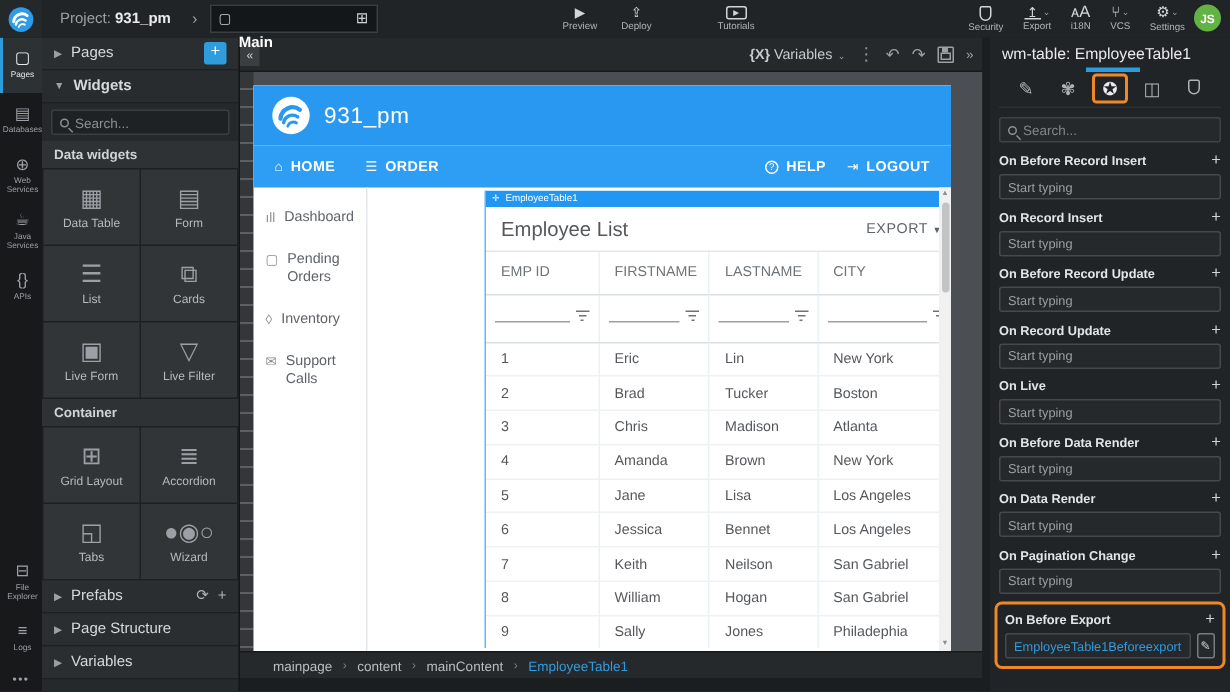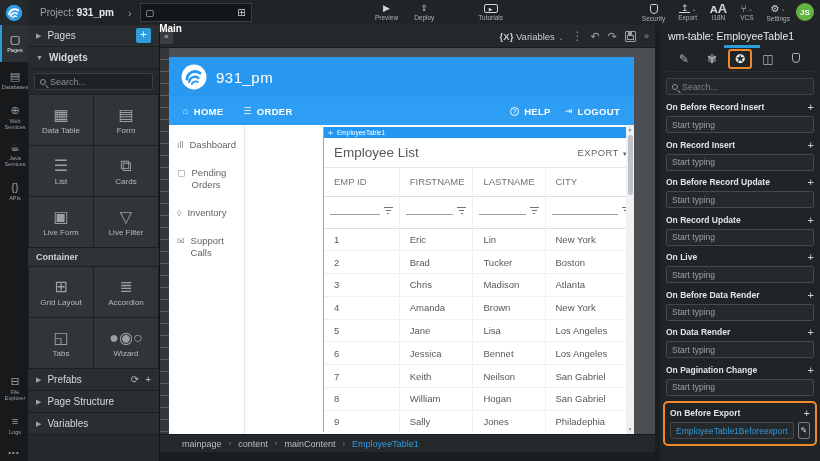--- a/index.html
+++ b/index.html
@@ -19,21 +19,21 @@
   .page-box .grid{color:#cfd3d6;font-size:10px;}
   .tb-actions{position:absolute;left:375px;top:0;height:25px;display:flex;gap:16px;align-items:center;}
   .tb-item{display:flex;flex-direction:column;align-items:center;justify-content:center;height:25px;cursor:pointer;}
   .tb-item .ic{font-size:9px;line-height:9px;color:#d3d6d9;}
   .tb-item .lb{font-size:6.5px;color:#aeb3b7;margin-top:1px;white-space:nowrap;}
   .tut-ic{width:14px;height:9px;border:1px solid #d3d6d9;border-radius:2px;display:flex;align-items:center;justify-content:center;font-size:5px;color:#d3d6d9;}
   .tb-tools{position:absolute;right:30px;top:0;height:25px;display:flex;gap:13px;align-items:center;}
   .caret{font-size:6px;color:#9aa0a5;margin-left:1px;}
   .shield{width:8px;height:10px;border:1.3px solid #d3d6d9;border-radius:2px 2px 5px 5px;}
   .export-ic{font-size:9px;line-height:8px;color:#d3d6d9;border-bottom:1.3px solid #d3d6d9;padding:0 2px 0.5px;}
-  .i18n-ic{font-size:13px;font-weight:bold;color:#d3d6d9;line-height:9px;}
+  .i18n-ic{font-size:11px;font-weight:normal;color:#d3d6d9;line-height:9px;}
   .vcs-ic{font-size:10px;line-height:9px;color:#d3d6d9;}
   .gear-ic{font-size:10px;line-height:10px;color:#d3d6d9;}
   .avatar{position:absolute;right:6px;top:3px;width:18px;height:18px;border-radius:50%;background:#63b344;color:#fff;
     font-size:8px;font-weight:bold;display:flex;align-items:center;justify-content:center;}
 
   
   .rail{position:absolute;left:0;top:25px;width:28px;height:436px;background:#17191b;}
   .rail-item{width:28px;height:37px;display:flex;flex-direction:column;align-items:center;justify-content:center;color:#9aa0a5;cursor:pointer;border-left:2px solid transparent;}
   .rail-item .ic{font-size:11px;line-height:11px;}
   .rail-item .lb{font-size:5.5px;margin-top:2px;text-align:center;line-height:6px;}
@@ -281,20 +281,21 @@
       <span class="tri">▼</span>
       <span class="grow">Widgets</span>
     </div>
     <div class="lp-search">
       <div class="box">
         <span class="mag"></span>
         <input placeholder="Search..." style="">
       </div>
     </div>
 
+    <div class="group-label">Data widgets</div>
     <div class="tiles">
 
         <div class="tile">
           <span class="glyph">▦</span>
           <span class="lb">Data Table</span>
         </div>
 
         <div class="tile">
           <span class="glyph">▤</span>
           <span class="lb">Form</span>

